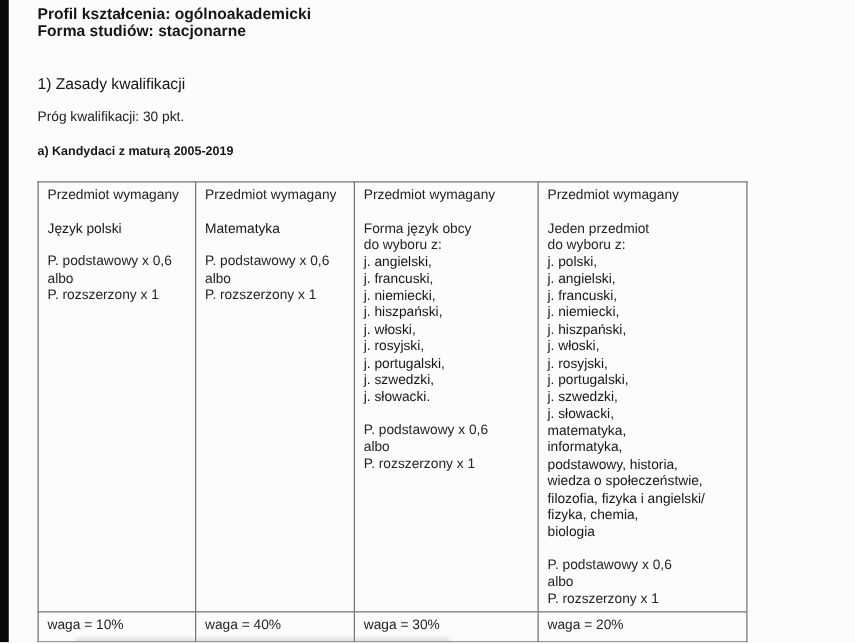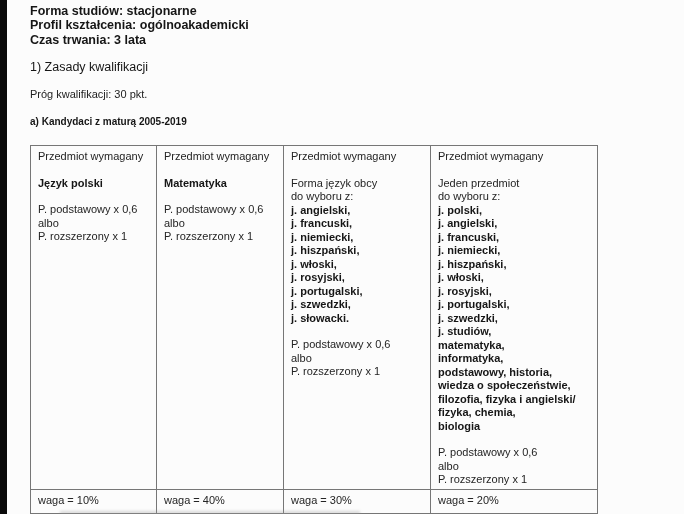--- a/index.html
+++ b/index.html
@@ -63,21 +63,21 @@
     vertical-align: top;
     padding: 4px 7px 2px 7px;
     font-size: 11px;
     line-height: 13.5px;
     color: #242424;
     overflow: hidden;
   }
   td.cell-main { height: 327px; }
   td.cell-waga { height: 24px; padding-top: 5px; }
   .line { white-space: nowrap; }
-  .line.b { font-weight: bold; color: #161616; }
+  .line.b { font-weight: normal; color: #161616; }
   .gap { height: 13px; }
   .footer-note {
     position: absolute;
     left: 30px; top: 516px;
     font-size: 12.2px;
     color: #222;
     padding-left: 44px;
   }
   .clipped-artifact {
     position: absolute;
@@ -88,23 +88,22 @@
     filter: blur(1.5px);
   }
 </style>
 </head>
 <body>
 
 <div class="page">
   <div class="left-bar"></div>
 
   <div class="hdr-block">
+    <div class="line">Profil kształcenia: ogólnoakademicki</div>
     <div class="line">Forma studiów: stacjonarne</div>
-    <div class="line">Profil kształcenia: ogólnoakademicki</div>
-    <div class="line">Czas trwania: 3 lata</div>
   </div>
 
   <div class="section-heading">1) Zasady kwalifikacji</div>
   <div class="threshold">Próg kwalifikacji: 30 pkt.</div>
   <div class="subsection-heading">a) Kandydaci z maturą 2005-2019</div>
 
   <table class="req">
     <colgroup>
       <col class="c1">
         <col class="c2">
@@ -157,21 +156,21 @@
             <div class="line">do wyboru z:</div>
             <div class="line b">j. polski,</div>
             <div class="line b">j. angielski,</div>
             <div class="line b">j. francuski,</div>
             <div class="line b">j. niemiecki,</div>
             <div class="line b">j. hiszpański,</div>
             <div class="line b">j. włoski,</div>
             <div class="line b">j. rosyjski,</div>
             <div class="line b">j. portugalski,</div>
             <div class="line b">j. szwedzki,</div>
-            <div class="line b">j. studiów,</div>
+            <div class="line b">j. słowacki,</div>
             <div class="line b">matematyka,</div>
             <div class="line b">informatyka,</div>
             <div class="line b">podstawowy, historia,</div>
             <div class="line b">wiedza o społeczeństwie,</div>
             <div class="line b">filozofia, fizyka i angielski/</div>
             <div class="line b">fizyka, chemia,</div>
             <div class="line b">biologia</div>
             <div class="gap"></div>
             <div class="line">P. podstawowy x 0,6</div>
             <div class="line">albo</div>

